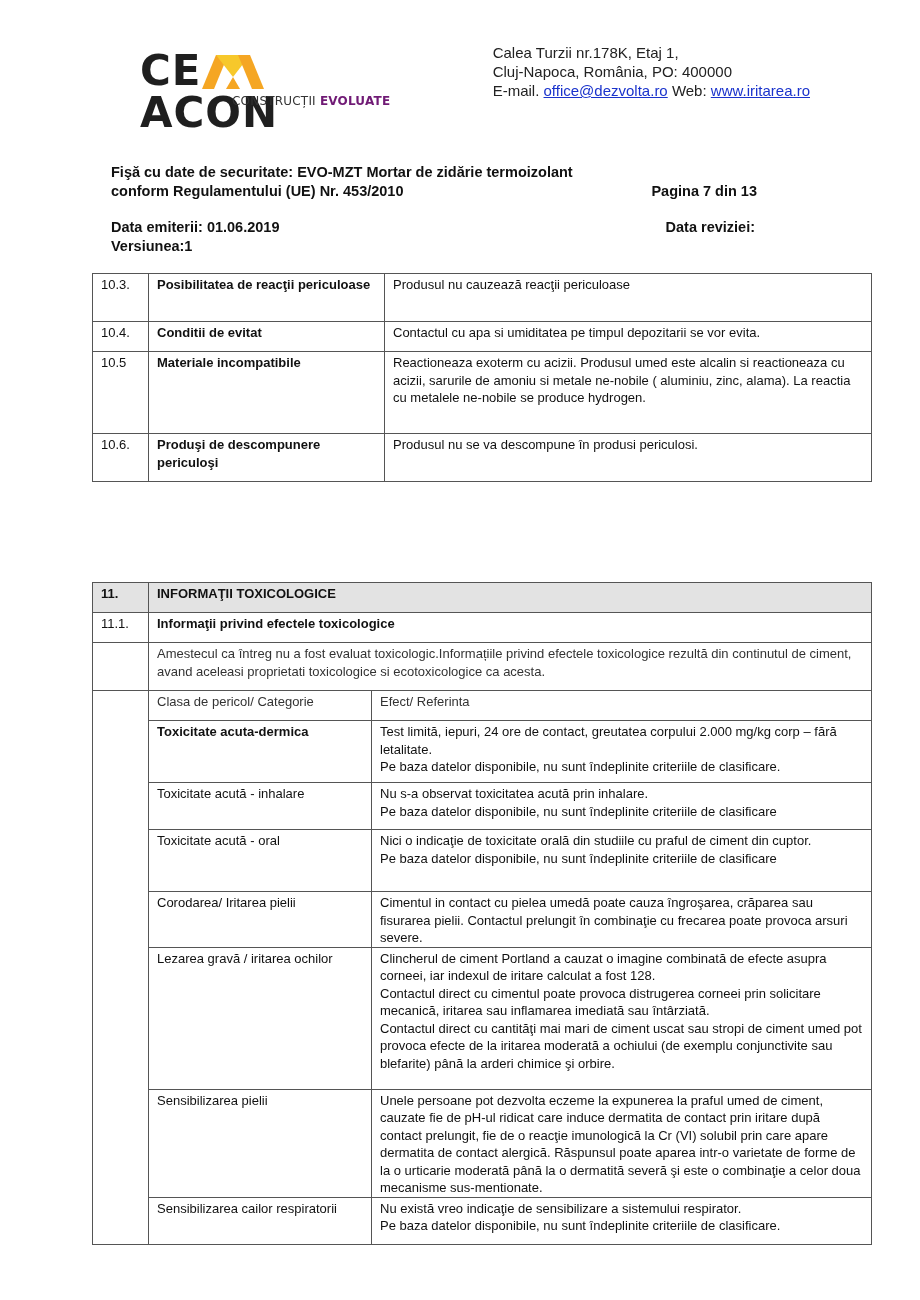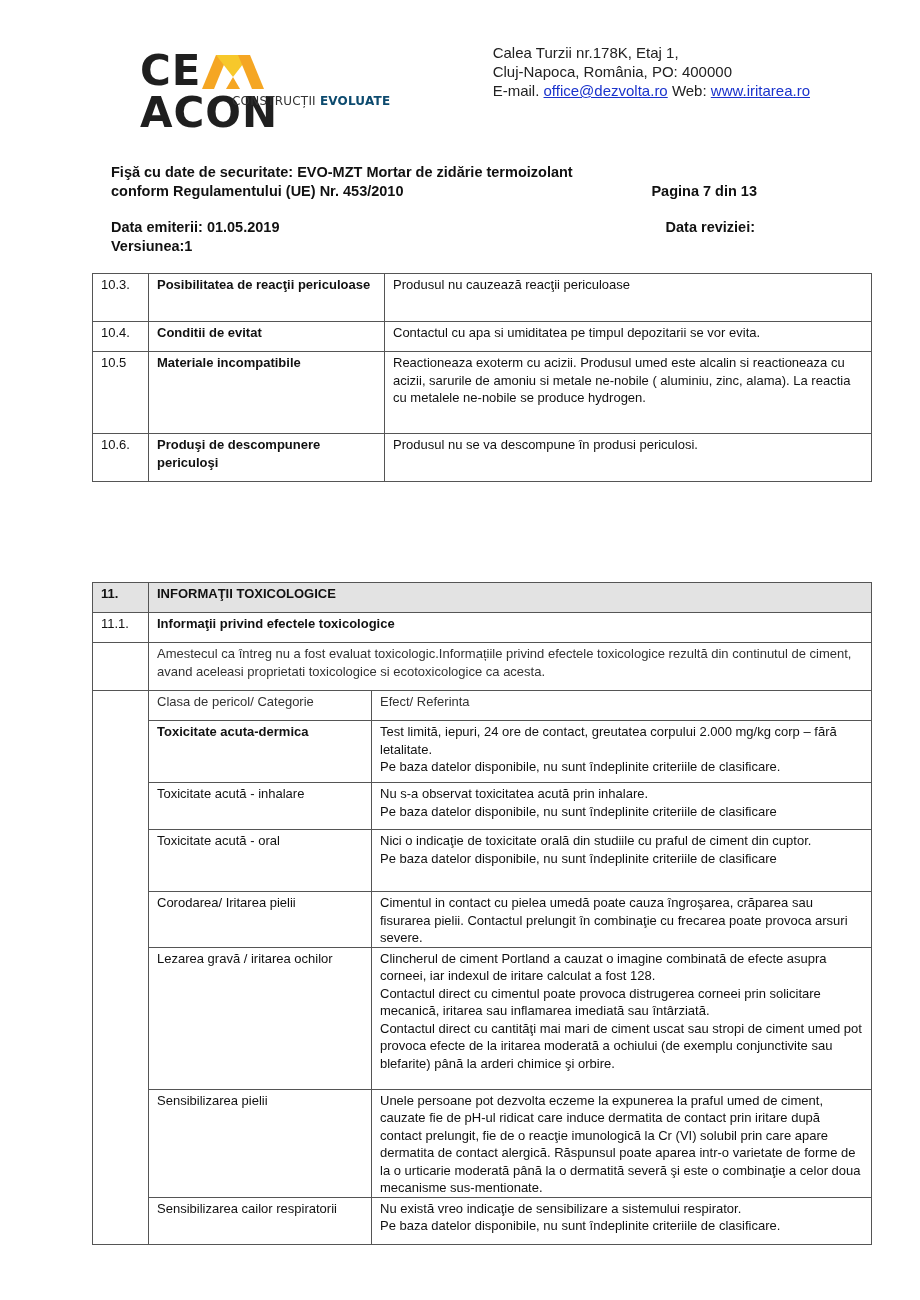--- a/index.html
+++ b/index.html
@@ -4,21 +4,21 @@
 <style>
   html, body { margin: 0; padding: 0; background: #ffffff; }
   body { width: 920px; height: 1300px; position: relative; overflow: hidden;
          font-family: "Liberation Sans", sans-serif; color: #111; }
   .logo { position: absolute; left: 140px; top: 50px; width: 250px; height: 60px; }
   .logo-word { position: absolute; left: 0; top: 0; font-family: "DejaVu Sans", sans-serif;
                font-weight: bold; font-size: 42px; letter-spacing: 1px; color: #1f1f1f; line-height: 42px; }
   .logo-word .m { display: inline-block; width: 62px; height: 34px; position: relative; vertical-align: top; margin-top: 4px; }
   .logo-tag { position: absolute; left: 92px; top: 44px; font-family: "DejaVu Sans", sans-serif;
               font-size: 12px; color: #333; letter-spacing: 0.2px; white-space: nowrap; }
-  .logo-tag b { font-weight: bold; color: #0c4a6e; }
+  .logo-tag b { font-weight: bold; color: #701a75; }
   .contact { position: absolute; right: 110px; top: 43px; text-align: left; font-family: Liberation Sans, sans-serif;
              font-size: 15px; line-height: 19px; color: #222; }
   .contact a { color: #1a33cc; text-decoration: underline; }
   .hdr { position: absolute; left: 111px; width: 650px; font-weight: bold; font-size: 14.5px; line-height: 19px; color: #111; }
   .hdr .right { position: absolute; right: 4px; }
   table.sds { position: absolute; left: 92px; width: 780px; border-collapse: collapse; font-size: 13px; line-height: 17.5px; }
   table.sds td { border: 1px solid #555; vertical-align: top; padding: 2px 8px 4px 8px; }
   table.sds td.num { width: 39px; }
   table.sds td.lbl { width: 218px; font-weight: bold; }
   table.sds td.lbl2 { width: 206px; }
@@ -44,21 +44,21 @@
   <div>Calea Turzii nr.178K, Etaj 1,</div>
   <div>Cluj-Napoca, România, PO: 400000</div>
   <div><span>E-mail. </span><a>office@dezvolta.ro</a><span> Web: </span><a>www.iritarea.ro</a></div>
 </div>
 
 <div class="hdr" style="top:163px;">
   <div>Fişă cu date de securitate: EVO-MZT Mortar de zidărie termoizolant</div>
   <div style="position:relative;"><span>conform Regulamentului (UE) Nr. 453/2010</span><span class="right">Pagina 7 din 13</span></div>
 </div>
 <div class="hdr" style="top:218px;">
-  <div style="position:relative;"><span>Data emiterii: 01.05.2019</span><span class="right" style="right:6px;">Data reviziei:</span></div>
+  <div style="position:relative;"><span>Data emiterii: 01.06.2019</span><span class="right" style="right:6px;">Data reviziei:</span></div>
   <div>Versiunea:1</div>
 </div>
 
 <table class="sds" style="top:273px;">
   <tbody>
       <tr style="height:48px;">
     <td class="num">10.3.</td>
     <td class="lbl" style="width:219px;">Posibilitatea de reacţii periculoase</td>
     <td>Produsul nu cauzează reacţii periculoase</td>
   </tr>

